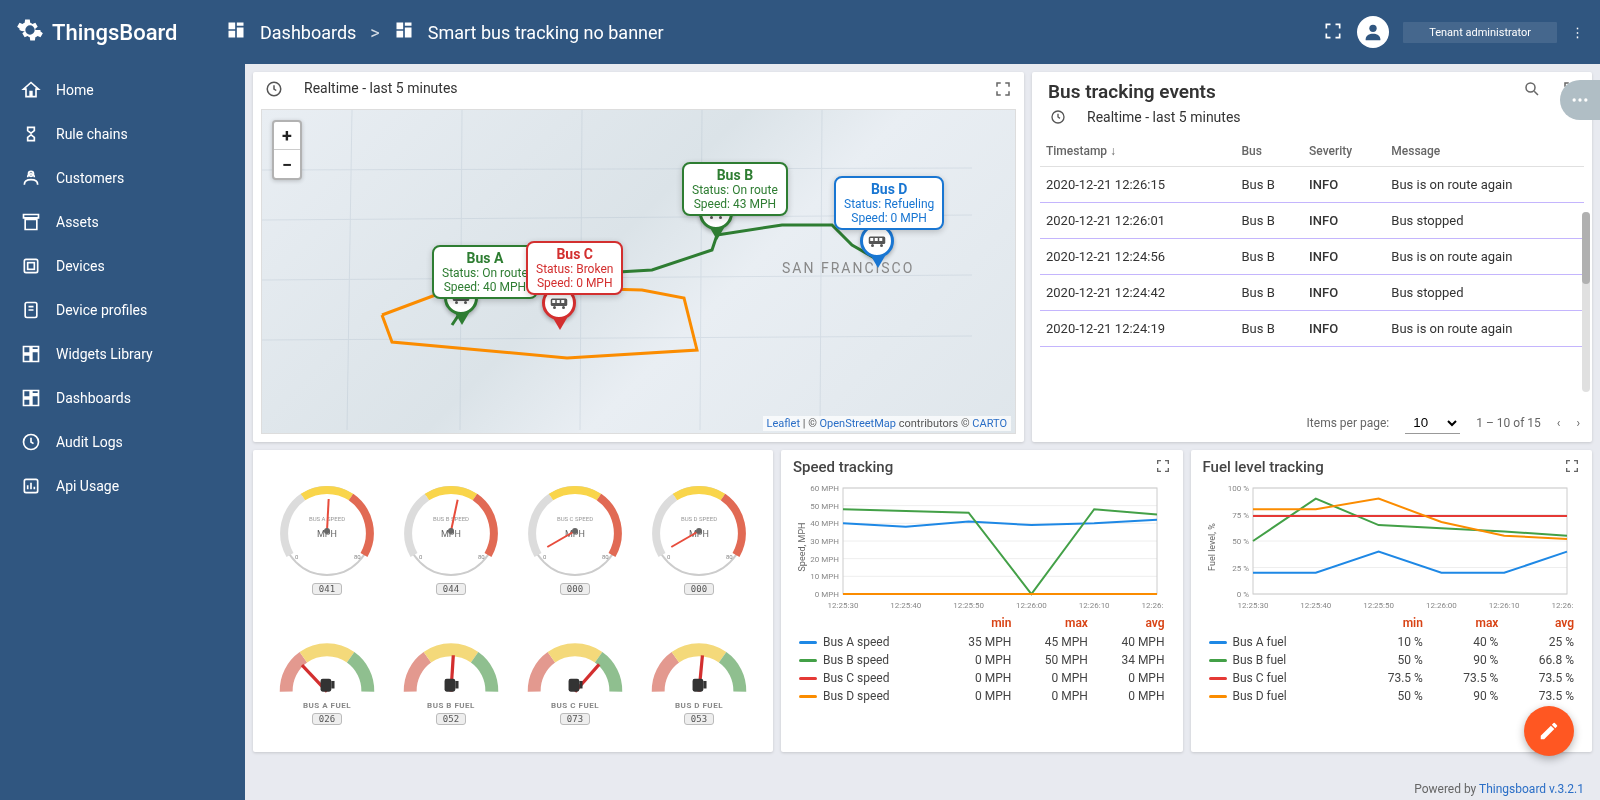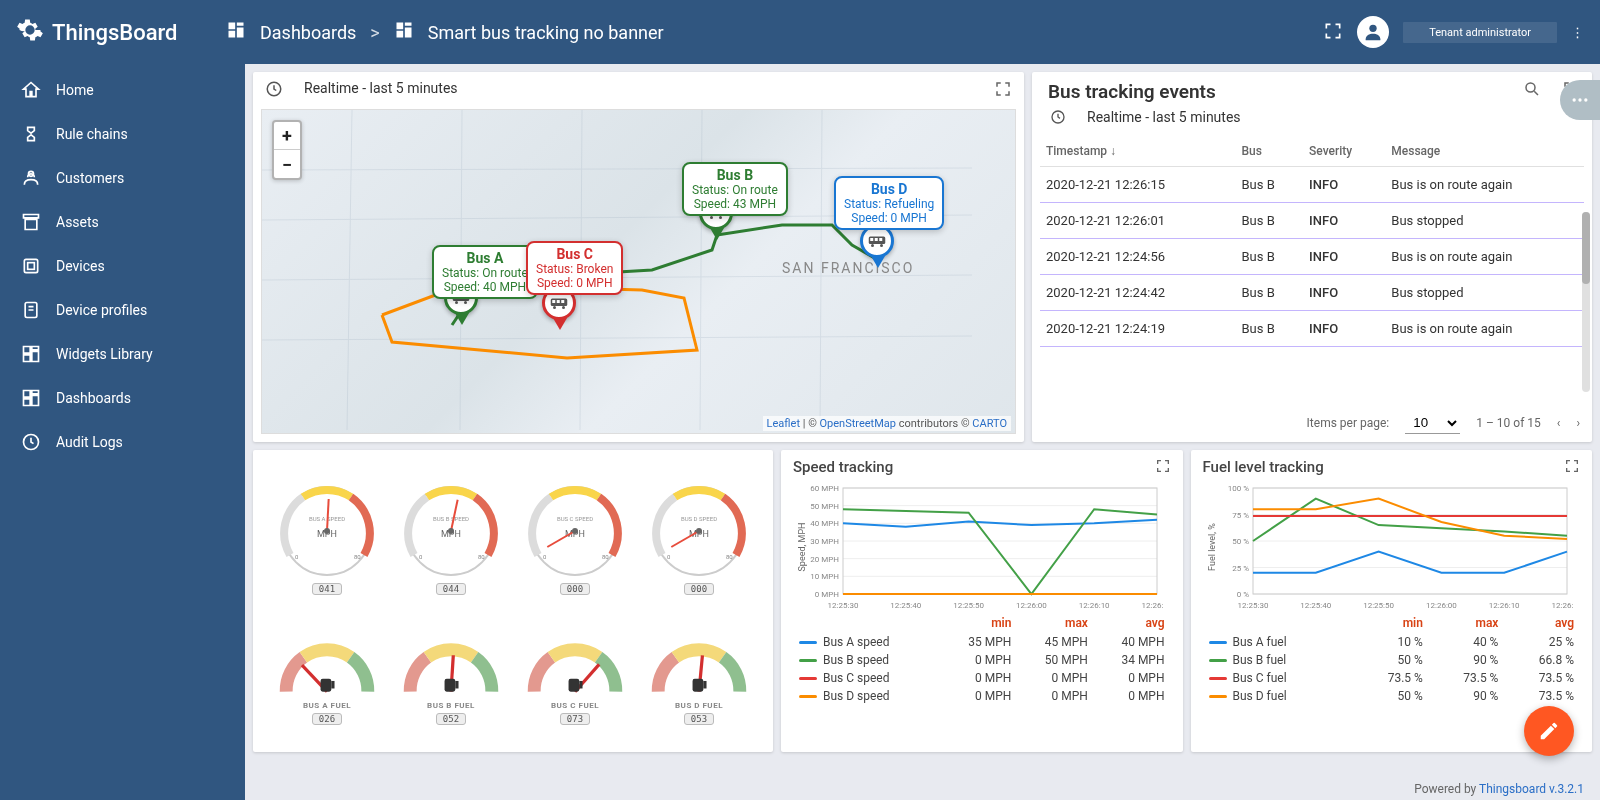--- a/index.html
+++ b/index.html
@@ -172,20 +172,29 @@
     </div>
     <div class="nav-item">
       <span class="ico">
         <svg viewBox="0 0 24 24" width="20" height="20" fill="none" stroke="#fff" stroke-width="2">
           <circle cx="12" cy="12" r="9"></circle>
           <path d="M12 7v5l3 2"></path>
         </svg>
       </span>
       <span>Audit Logs</span>
     </div>
+    <div class="nav-item">
+      <span class="ico">
+        <svg viewBox="0 0 24 24" width="20" height="20" fill="none" stroke="#fff" stroke-width="2">
+          <rect x="4" y="4" width="16" height="16" rx="2"></rect>
+          <path d="M8 16v-5m4 5V8m4 8v-3"></path>
+        </svg>
+      </span>
+      <span>Api Usage</span>
+    </div>
   </div>
 
 <div class="main">
 
   <div class="row">
 
     <div class="card map-card">
       <div class="card-header">
         <span><svg width="18" height="18" viewBox="0 0 24 24" fill="none" stroke="#555" stroke-width="2">
               <circle cx="12" cy="12" r="9"></circle>

